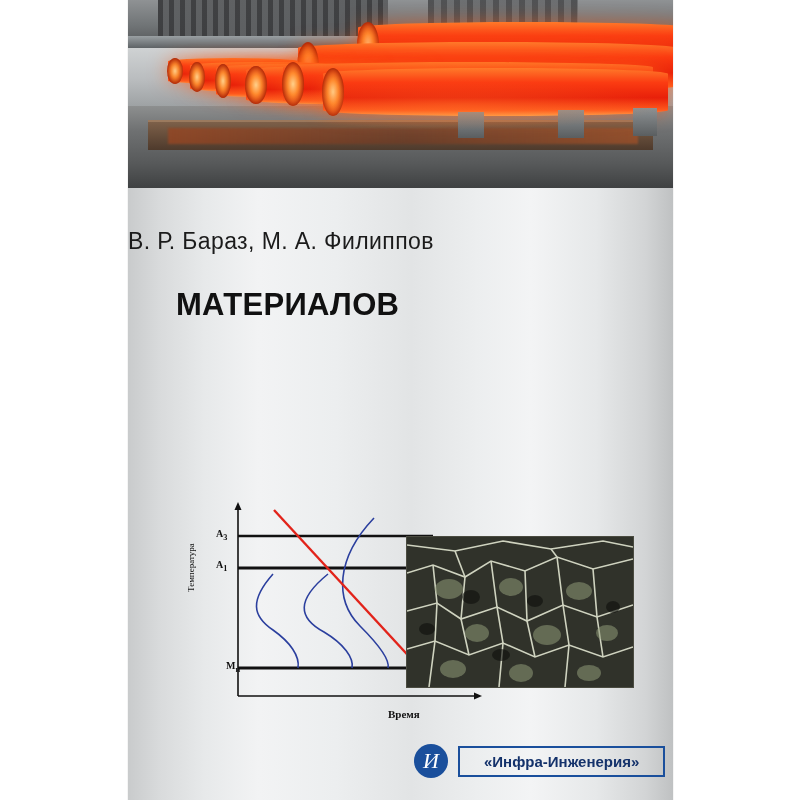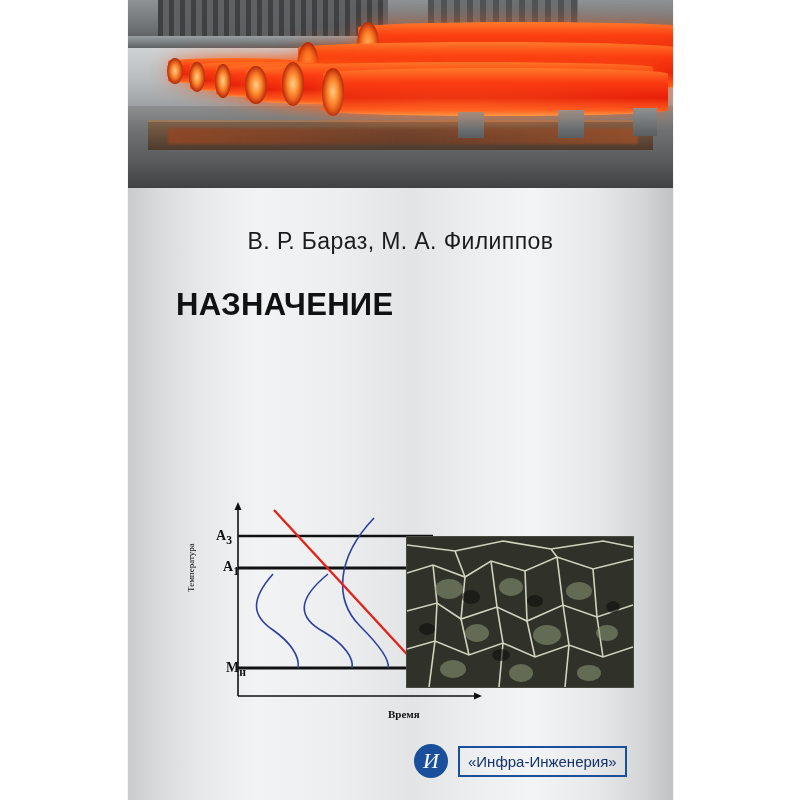--- a/index.html
+++ b/index.html
@@ -93,21 +93,21 @@
     box-shadow: inset 0 0 6px rgba(0,0,0,.35);
   }
   .pipe.small .cap { width: 16px; }
 
   
   .authors {
     position: absolute;
     left: 0;
     right: 0;
     top: 228px;
-    text-align: center;
+    text-align: left;
     font-size: 23px;
     letter-spacing: .4px;
     color: #1b1b1b;
   }
   .title {
     position: absolute;
     left: 48px;
     top: 284px;
     width: 470px;
     color: #111111;
@@ -132,21 +132,21 @@
     transform-origin: left top;
     font-size: 9px; color:#111; white-space:nowrap;
     font-family: "Liberation Serif", serif;
   }
   .xlabel {
     position:absolute; left:210px; top:212px;
     font-size: 11px; color:#111; font-weight:bold;
     font-family: "Liberation Serif", serif;
   }
   .axtick {
-    position:absolute; font-size:14px; color:#111; font-weight:bold;
+    position:absolute; font-size:10px; color:#111; font-weight:bold;
     font-family: "Liberation Serif", serif;
   }
 
   
   .micro {
     position: absolute;
     left: 278px;
     top: 536px;
     width: 226px;
     height: 150px;
@@ -172,22 +172,22 @@
     color: #fff;
     font-family: "Liberation Serif", serif;
     font-style: italic;
     font-size: 22px;
     display: flex; align-items: center; justify-content: center;
   }
   .pub-name {
     border: 2px solid #1a4f9c;
     color: #14326b;
     font-size: 15px;
-    font-weight: normal;
-    padding: 5px 8px;
+    font-weight: bold;
+    padding: 5px 24px;
   }
 </style>
 </head>
 <body>
 
 <div class="page">
   <div class="cover">
 
     <div class="photo">
       <div class="sky"></div>
@@ -226,21 +226,21 @@
 
       <div style="position:absolute;left:330px;top:112px;width:26px;height:26px;background:linear-gradient(180deg,#8d9193,#5a5e60);"></div>
       <div style="position:absolute;left:430px;top:110px;width:26px;height:28px;background:linear-gradient(180deg,#8d9193,#5a5e60);"></div>
       <div style="position:absolute;left:505px;top:108px;width:24px;height:28px;background:linear-gradient(180deg,#8d9193,#5a5e60);"></div>
       <div style="position:absolute;left:120px;top:80px;width:420px;height:50px;background:radial-gradient(ellipse at 50% 50%, rgba(255,120,40,.35), rgba(255,120,40,0) 70%);"></div>
     </div>
 
     <div class="authors">В. Р. Бараз, М. А. Филиппов</div>
 
     <div class="title">
-      <div>НАЗНАЧЕНИЕ</div>
+      <div>МАТЕРИАЛОВ</div>
     </div>
 
     <div class="figure">
       <svg width="350" height="240" viewBox="0 0 350 240">
 
         <line x1="60" y1="10" x2="60" y2="200" stroke="#111" stroke-width="1.6"></line>
 
         <line x1="60" y1="200" x2="300" y2="200" stroke="#111" stroke-width="1.6"></line>
 
         <polygon points="60,6 56.5,14 63.5,14" fill="#111"></polygon>
@@ -254,21 +254,21 @@
 
         <path d="M95 78 C 72 104, 74 120, 95 134 C 112 146, 122 160, 120 172" fill="none" stroke="#2b3f9e" stroke-width="1.6"></path>
 
         <path d="M150 78 C 118 104, 120 122, 146 136 C 166 148, 176 162, 174 172" fill="none" stroke="#2b3f9e" stroke-width="1.6"></path>
 
         <path d="M196 22 C 158 62, 156 104, 182 130 C 202 150, 212 164, 210 172" fill="none" stroke="#2b3f9e" stroke-width="1.6"></path>
 
         <line x1="96" y1="14" x2="238" y2="168" stroke="#e2231a" stroke-width="2.4"></line>
       </svg>
       <div class="axtick" style="left:38px; top:32px;">A<sub>3</sub></div>
-      <div class="axtick" style="left:38px; top:63px;margin-left:7px;">A<sub>1</sub></div>
+      <div class="axtick" style="left:38px; top:63px;">A<sub>1</sub></div>
       <div class="axtick" style="left:48px; top:164px;">M<sub>н</sub></div>
       <div class="ylabel">Температура</div>
       <div class="xlabel">Время</div>
     </div>
 
     <div class="micro">
       <svg class="grains" width="226" height="150" viewBox="0 0 226 150">
         <rect width="226" height="150" fill="#30322a"></rect>
         <g stroke="#d8dcc8" stroke-width="1.6" fill="none" opacity="0.95">
           <path d="M0 36 L26 28 L58 40 L84 24 L118 34 L150 20 L186 32 L226 22"></path>

